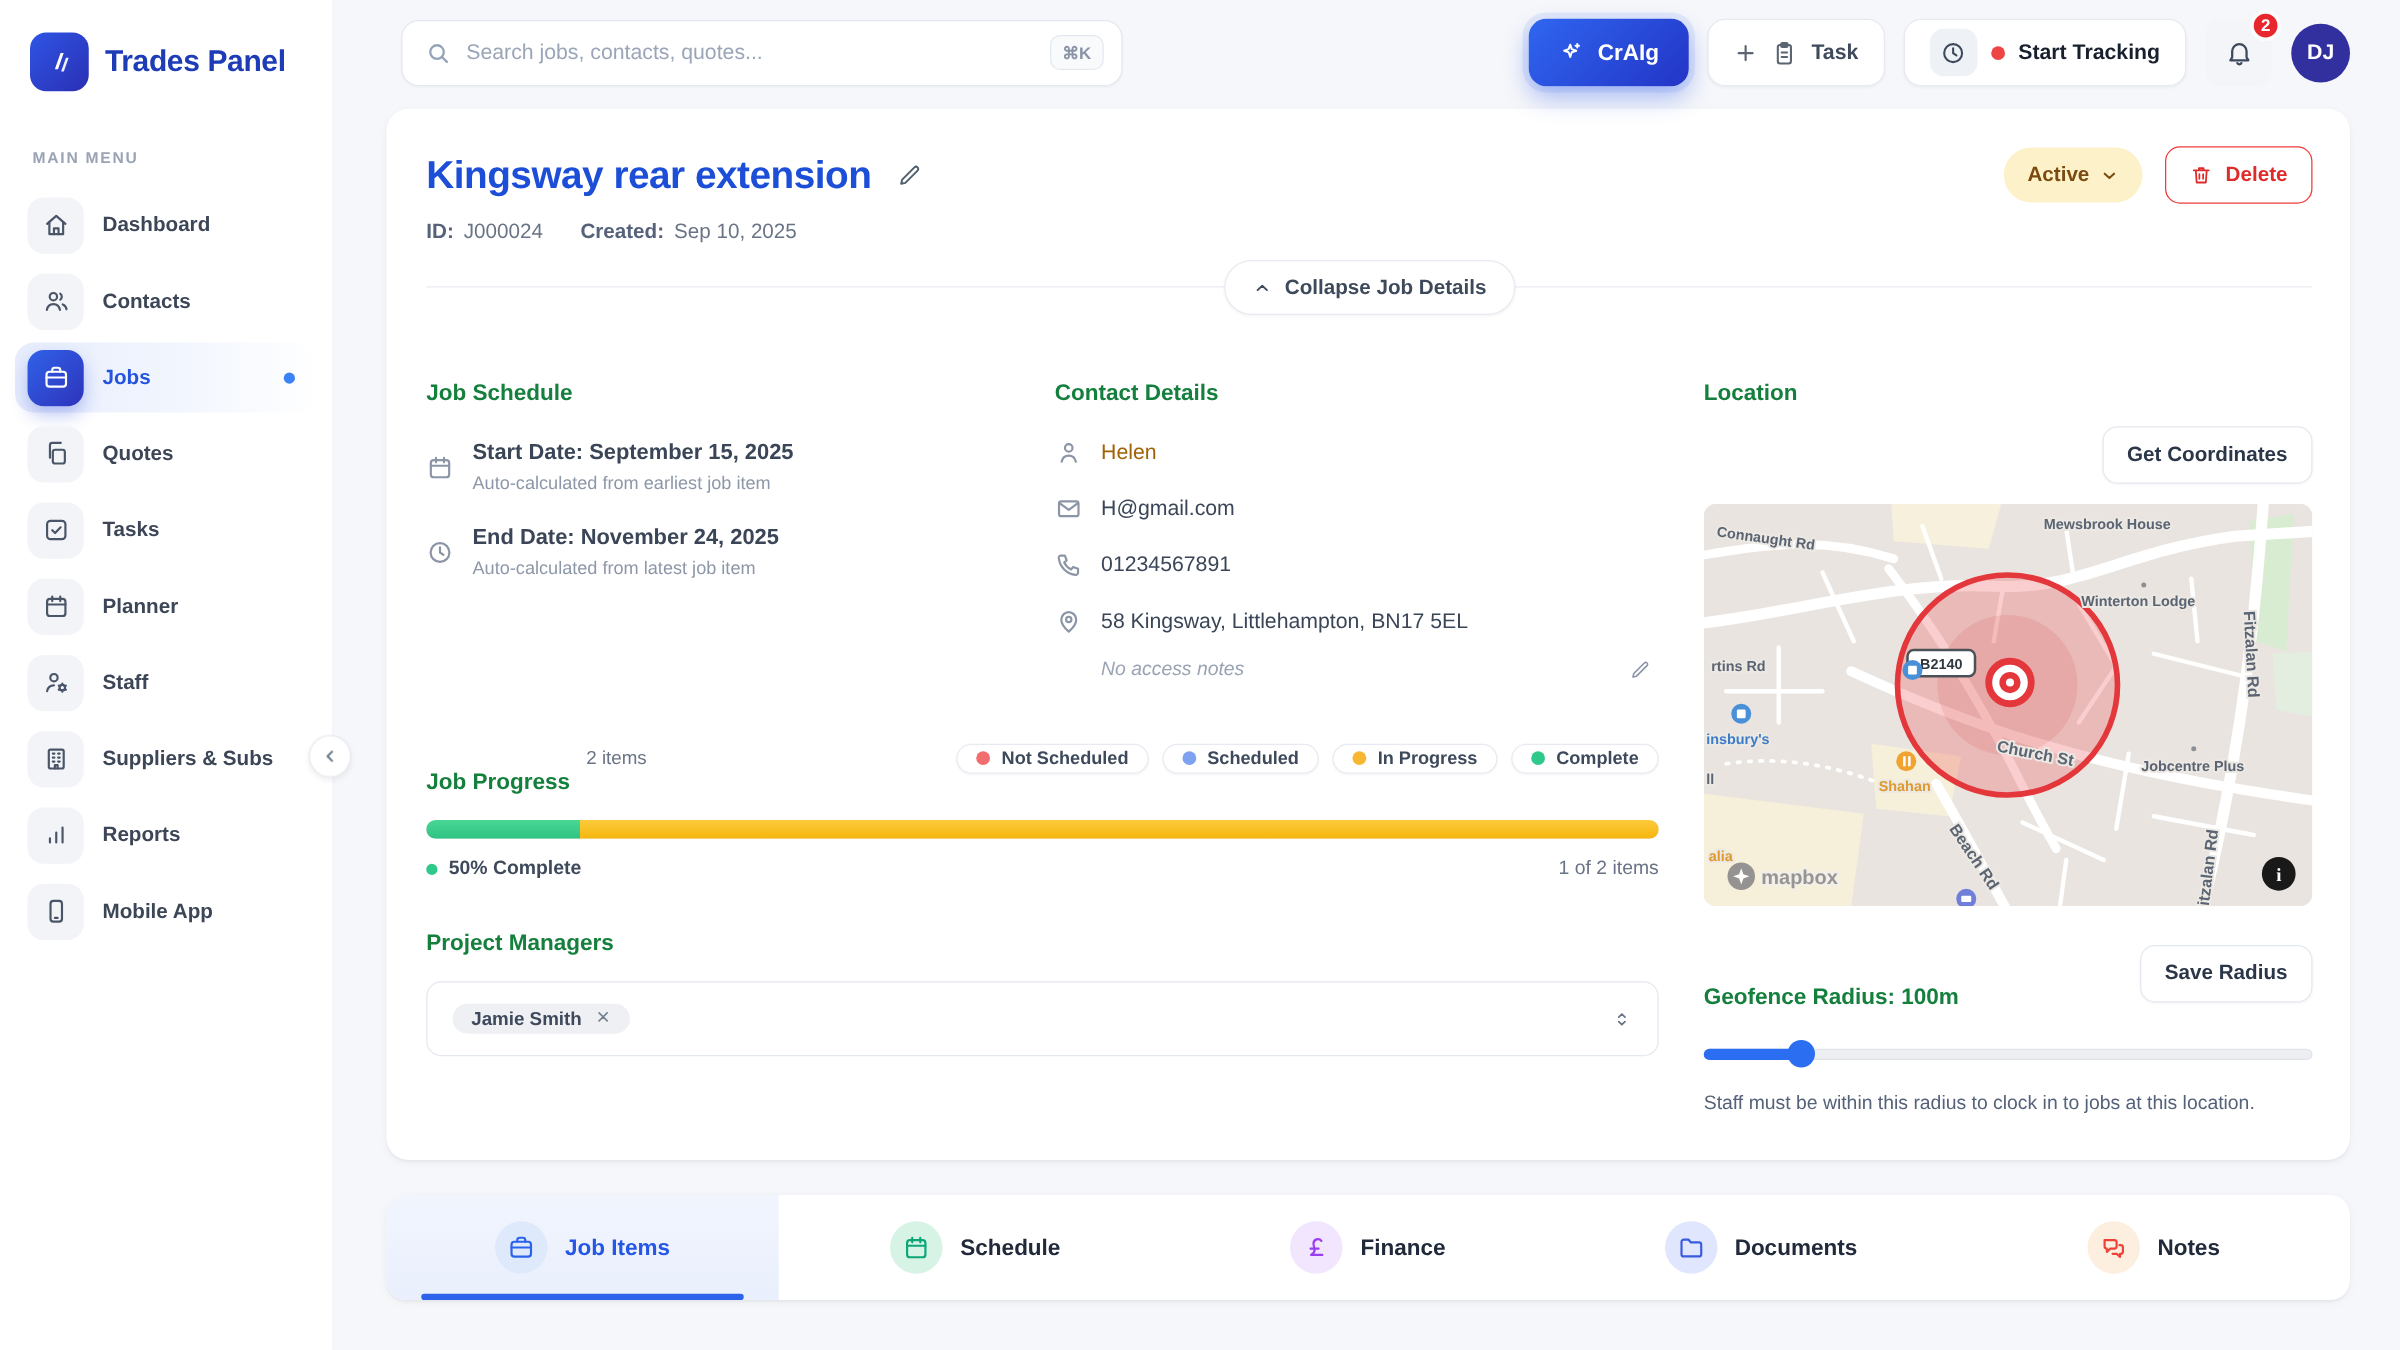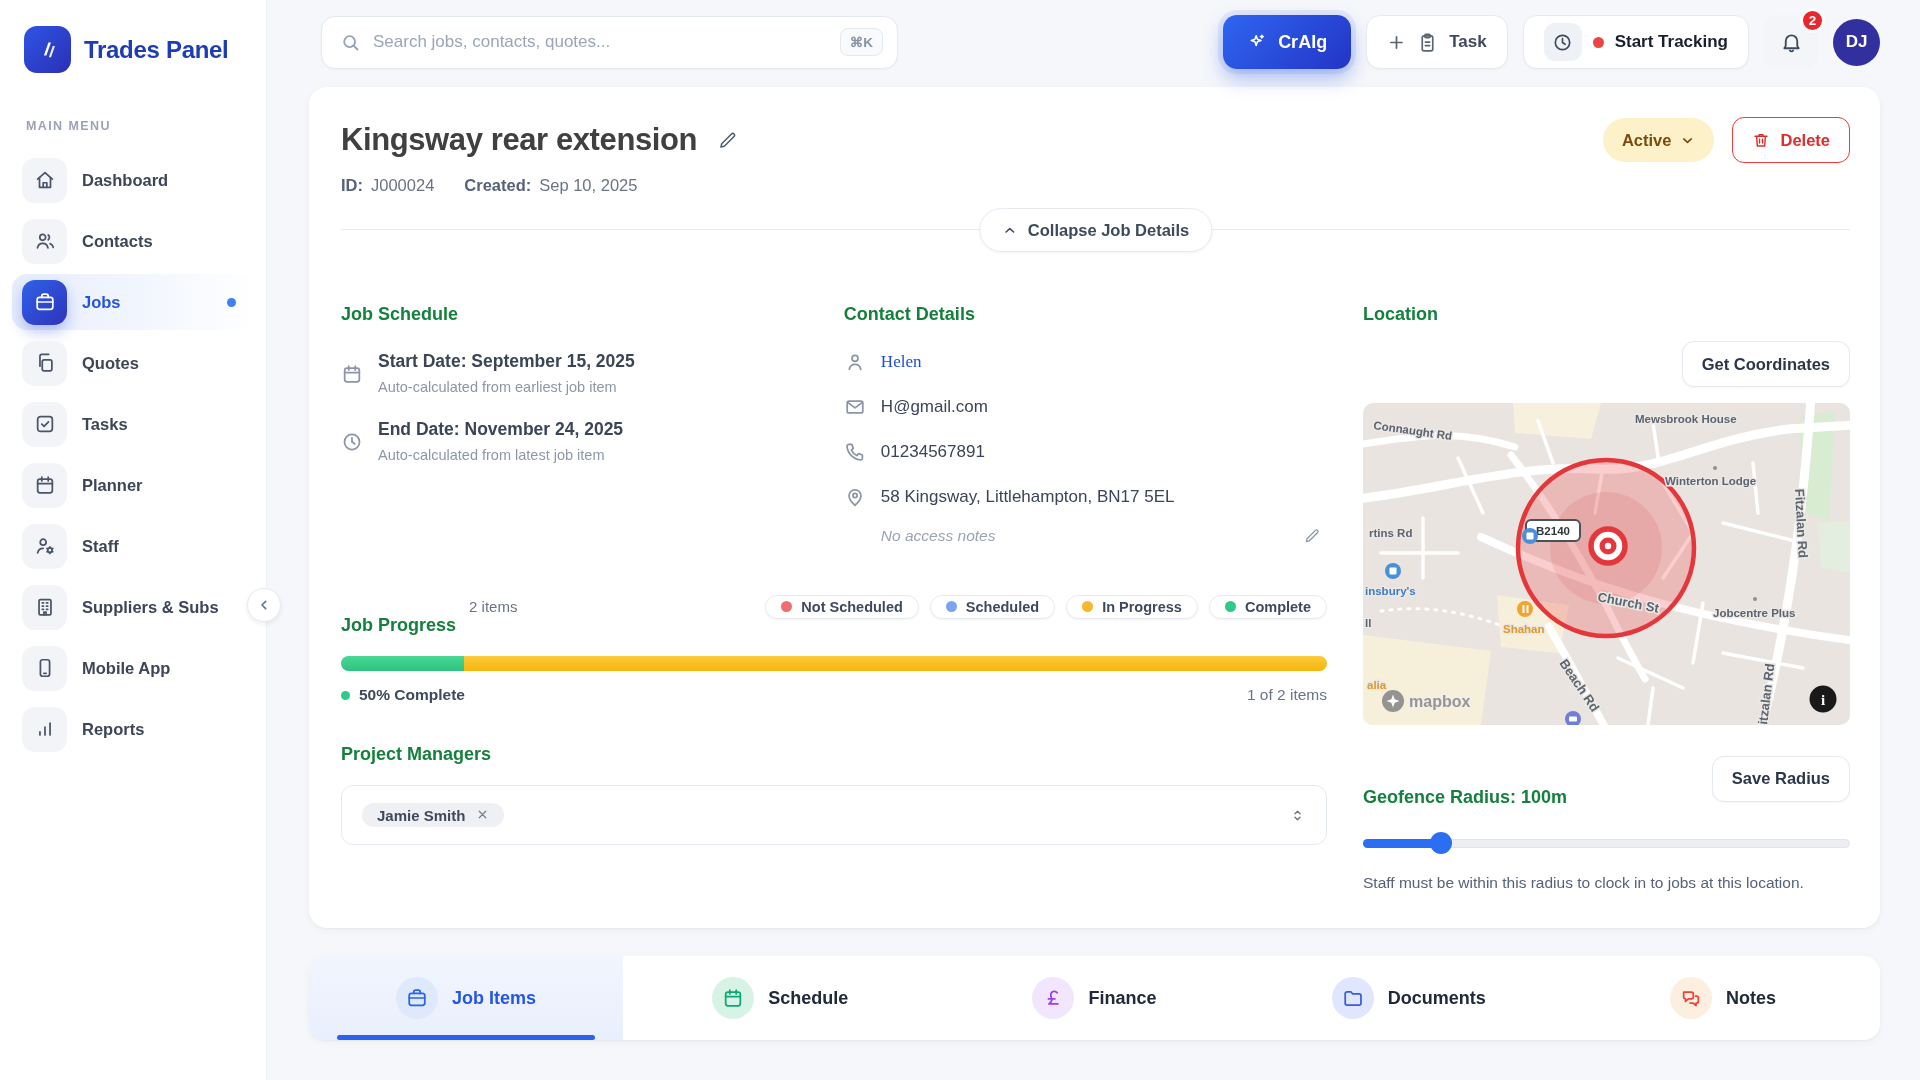--- a/index.html
+++ b/index.html
@@ -40,21 +40,21 @@
   .btn-track-label { font-size:17px; font-weight:700; color:#18202e; }
   .bell-wrap { position:relative; }
   .btn-bell { width:54px; height:54px; border-radius:14px; background:#f3f5f8; display:flex; align-items:center; justify-content:center; color:#3e4a5c; cursor:pointer; border:none; }
   .badge { position:absolute; top:-7px; right:-7px; min-width:25px; height:25px; border-radius:50%; background:#e8262d; color:#fff; font-size:13.5px; font-weight:700; border:3px solid #fbfbfc; display:flex; align-items:center; justify-content:center; }
   .avatar { width:47px; height:47px; border-radius:50%; background:#32309f; color:#fff; font-weight:700; font-size:17px; display:flex; align-items:center; justify-content:center; cursor:pointer; }
 
   
   .content { padding:8px 40px 0 42px; }
   .card { background:#fff; border-radius:18px; box-shadow:0 1px 2px rgba(16,24,40,.04), 0 2px 8px rgba(16,24,40,.04); padding:30px 30px 36px 32px; }
   .job-head { display:flex; align-items:center; }
-  .job-title { font-size:31px; font-weight:700; color:#404040; letter-spacing:-0.4px; }
+  .job-title { font-size:31px; font-weight:700; color:#1d4ed8; letter-spacing:-0.4px; }
   .title-edit { margin-left:20px; color:#51606f; cursor:pointer; }
   .head-actions { margin-left:auto; display:flex; align-items:center; gap:18px; }
   .pill-active { height:44px; padding:0 19px; border-radius:22px; background:#fdf1c9; color:#7a4b10; font-weight:700; font-size:16.5px; display:flex; align-items:center; gap:9px; cursor:pointer; }
   .btn-delete { height:46px; padding:0 19px; border-radius:12px; background:#fff; border:1.5px solid #ef3b3b; color:#e02b2b; font-weight:700; font-size:16.5px; display:flex; align-items:center; gap:10px; cursor:pointer; }
   .job-meta { margin-top:13px; font-size:16.5px; color:#6a7486; display:flex; gap:8px; }
   .job-meta b { color:#56627a; font-weight:700; }
   .meta-gap { width:14px; }
   .divider-row { position:relative; margin:34px 0 36px; border-top:1px solid #e7ebf1; }
   .collapse-pill { position:absolute; left:50%; top:-22px; transform:translateX(-50%); height:44px; background:#fff; border:1px solid #e7ebf1; border-radius:22px; padding:0 22px; display:flex; align-items:center; gap:11px; font-size:16.5px; font-weight:600; color:#3e4a5c; cursor:pointer; box-shadow:0 1px 3px rgba(16,24,40,.05); }
 
@@ -62,21 +62,21 @@
   .left-two { display:grid; grid-template-columns:1.02fr 0.98fr; }
   .sec-h { font-size:18px; font-weight:600; color:#15803d;margin-top:38px; }
   .sched-list { margin-top:26px; }
   .sched-item { display:flex; gap:15px; margin-bottom:24px; }
   .sched-item .icn { color:#8b95a6; margin-top:2px; }
   .sched-title { font-size:17.5px; font-weight:700; color:#3a4557; }
   .sched-note { font-size:14.5px; color:#8d97a8; margin-top:7px; }
   .contact-list { margin-top:26px; }
   .contact-row { display:flex; align-items:center; gap:15px; margin-bottom:23px; font-size:17px; color:#3a4557; }
   .contact-row .icn { color:#8b95a6; }
-  .contact-link { color:#1d4ed8; cursor:pointer;font-family:Liberation Serif, serif; }
+  .contact-link { color:#a16207; cursor:pointer; }
   .access-row { display:flex; align-items:center; margin-top:-4px; padding-left:37px; }
   .access-note { font-style:italic; color:#9aa3b2; font-size:15.5px; }
   .access-edit { margin-left:auto; margin-right:6px; color:#8b95a6; cursor:pointer; }
 
   .progress-sec { margin-top:32px; }
   .progress-head { display:flex; align-items:center; gap:13px; }
   .progress-count { font-size:15px; color:#6a7486; }
   .legend { margin-left:auto; display:flex; gap:11px; }
   .legend-pill { height:24px; padding:10px 15px; background:#fff; border:1px solid #e7ebf1; border-radius:18px; display:flex; align-items:center; gap:9px; font-size:14.5px; font-weight:600; color:#3e4a5c; box-shadow:0 1px 2px rgba(16,24,40,.05); }
   .dot { width:11px; height:11px; border-radius:50%; }
@@ -206,33 +206,33 @@
           <svg width="22" height="22" viewBox="0 0 24 24" fill="none" stroke="currentColor" stroke-width="1.9" stroke-linecap="round" stroke-linejoin="round">
             <rect x="5.5" y="4" width="13" height="16.5" rx="1.5"></rect>
             <path d="M9 7.5h1.4M13.6 7.5H15M9 11h1.4M13.6 11H15M9 14.5h1.4M13.6 14.5H15M10.8 20.5v-3h2.4v3"></path>
           </svg>
         </span>
     <span class="side-label">Suppliers &amp; Subs</span>
       </div>
       <div class="side-item">
         <span class="side-icon">
           <svg width="22" height="22" viewBox="0 0 24 24" fill="none" stroke="currentColor" stroke-width="1.9" stroke-linecap="round" stroke-linejoin="round">
+            <path d="M6.5 18.5v-3.5M12 18.5V10M17.5 18.5V5.5"></path>
+          </svg>
+        </span>
+    <span class="side-label">Reports</span>
+      </div>
+      <div class="side-item">
+        <span class="side-icon">
+          <svg width="22" height="22" viewBox="0 0 24 24" fill="none" stroke="currentColor" stroke-width="1.9" stroke-linecap="round" stroke-linejoin="round">
             <rect x="7" y="3" width="10" height="18" rx="2.5"></rect>
             <path d="M10.8 17.8h2.4"></path>
           </svg>
         </span>
     <span class="side-label">Mobile App</span>
-      </div>
-      <div class="side-item">
-        <span class="side-icon">
-          <svg width="22" height="22" viewBox="0 0 24 24" fill="none" stroke="currentColor" stroke-width="1.9" stroke-linecap="round" stroke-linejoin="round">
-            <path d="M6.5 18.5v-3.5M12 18.5V10M17.5 18.5V5.5"></path>
-          </svg>
-        </span>
-    <span class="side-label">Reports</span>
       </div>
     </nav>
   <button class="collapse-btn">
     <span class="icn">
         <svg width="16" height="16" viewBox="0 0 24 24" fill="none" stroke="currentColor" stroke-width="2.4" stroke-linecap="round" stroke-linejoin="round">
           <path d="M14.5 6.5L9 12l5.5 5.5"></path>
         </svg>
       </span>
   </button>
 </aside>

